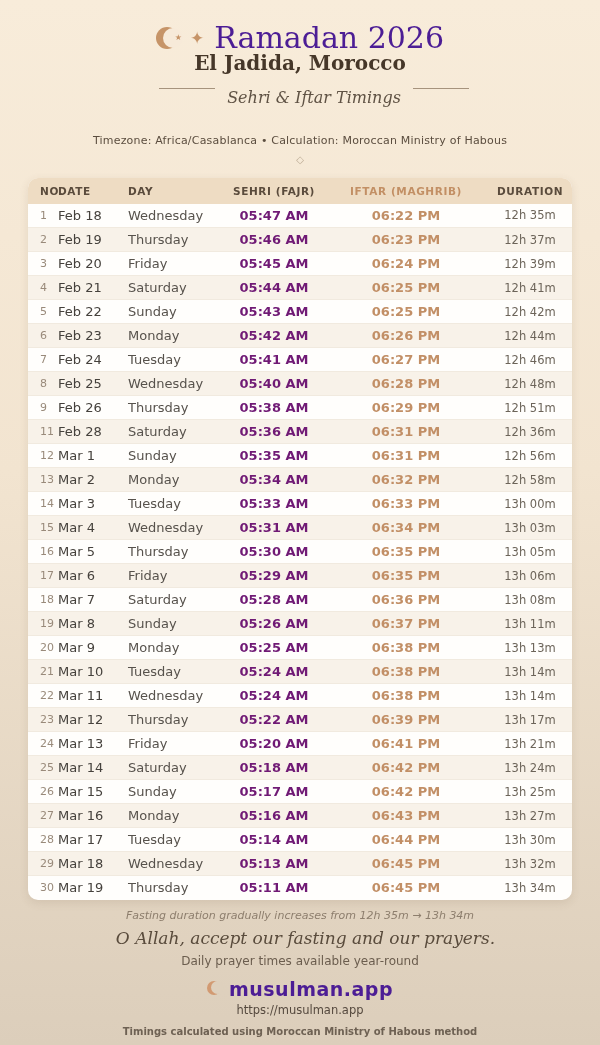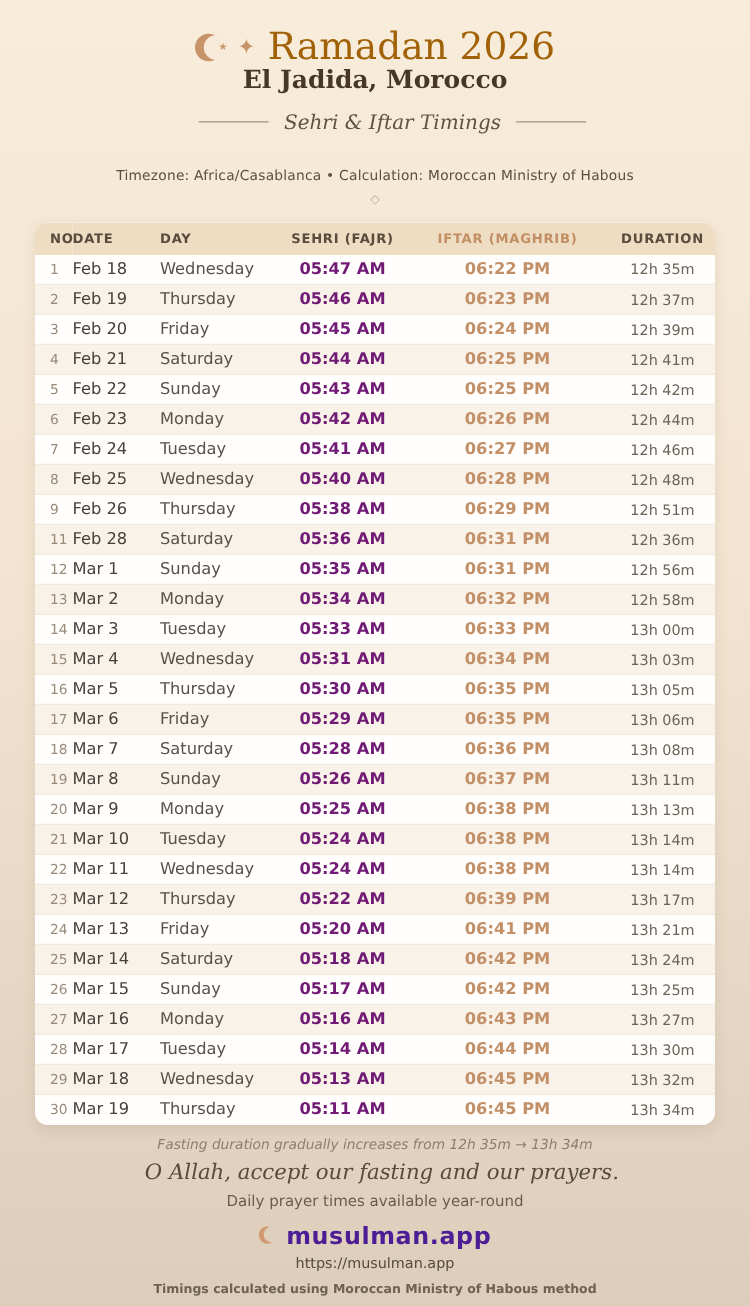--- a/index.html
+++ b/index.html
@@ -10,23 +10,23 @@
     font-family: "DejaVu Sans", sans-serif;
     -webkit-font-smoothing: antialiased;
   }
   .header { text-align: center; padding-top: 22px; }
   .title-row { display: flex; align-items: center; justify-content: center; gap: 10px; }
   .crescent-icon { position: relative; width: 24px; height: 26px; flex: 0 0 auto; }
   .crescent-icon .moon { position: absolute; left: 0; top: 2px; width: 22px; height: 22px; border-radius: 50%; background: #c69468; }
   .crescent-icon .moon-cut { position: absolute; left: 7px; top: 3px; width: 20px; height: 20px; border-radius: 50%; background: #f7ead9; }
   .crescent-icon .tiny-star { position: absolute; right: -2px; top: 8px; font-size: 8px; color: #c69468; }
   .sparkle { font-size: 17px; color: #c69468; flex: 0 0 auto; }
-  .page-title { font-family: "DejaVu Serif", serif; font-size: 30px; font-weight: 400; color: #a16207; margin: 0; line-height: 1.05; }
+  .page-title { font-family: "DejaVu Serif", serif; font-size: 30px; font-weight: 400; color: #4c1d95; margin: 0; line-height: 1.05; }
   .location { font-family: "DejaVu Serif", serif; font-size: 20px; font-weight: 700; color: #463729; margin-top: -3px; }
-  .subtitle-row { display: flex; align-items: center; justify-content: center; gap: 12px; margin-top: 13px; margin-left: 28px; }
+  .subtitle-row { display: flex; align-items: flex-start; justify-content: center; gap: 12px; margin-top: 13px; margin-left: 28px; }
   .subtitle-row .line { width: 56px; height: 1px; background: #a6937d; }
   .subtitle { font-family: "DejaVu Serif", serif; font-style: italic; font-size: 16px; color: #5f5244; }
   .meta { margin-top: 27px; font-size: 11px; color: #5b4d3f; letter-spacing: 0.2px; }
   .diamond { margin-top: 7px; font-size: 10px; color: #bcab95; }
 
   .card {
     width: 544px; margin: 13px auto 0;
     background: #fffefc; border-radius: 10px; overflow: hidden;
     box-shadow: 0 3px 10px rgba(96, 74, 50, 0.12);
   }

